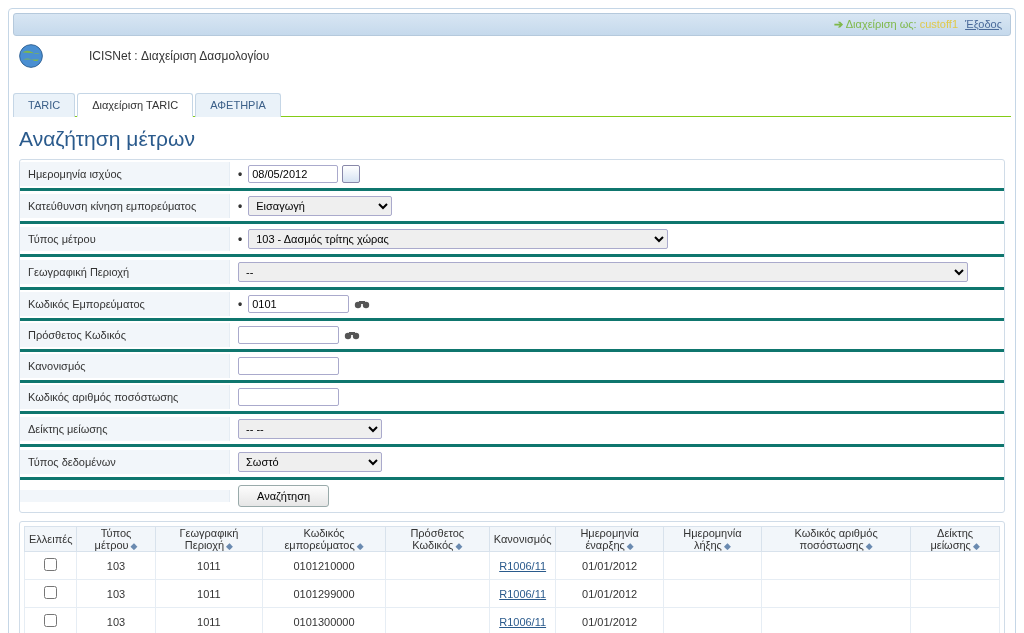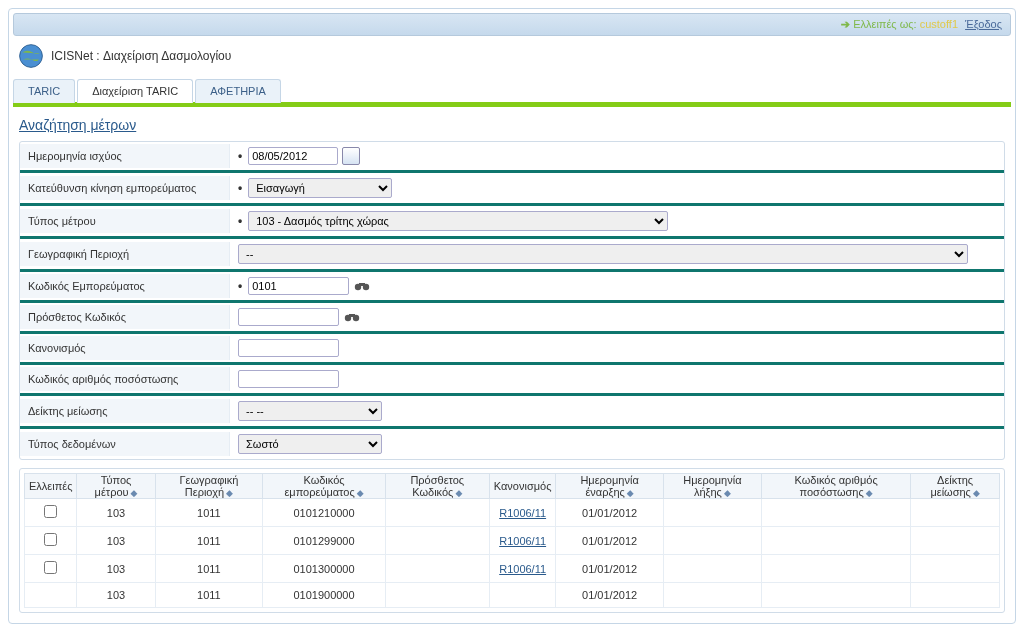--- a/index.html
+++ b/index.html
@@ -6,35 +6,35 @@
 body { font-family: Arial, Helvetica, sans-serif; font-size: 11px; color: #333; background: #fff; }
 
 .outer-panel { border: 1px solid #c5d6e6; border-radius: 4px; margin: 8px; padding: 4px; background: #fff; }
 
 .topbar { background: linear-gradient(to bottom, #d8e6f3 0%, #c5d9ec 100%); border: 1px solid #b5c9dc; border-radius: 3px; padding: 4px 8px; text-align: right; font-size: 11px; color: #5a8a3a; }
 .topbar .arrow { color: #7fb84a; font-weight: bold; }
 .topbar .login-text { color: #7fb84a; }
 .topbar .user { color: #e0c94a; }
 .topbar .logout { color: #4a6a9a; text-decoration: underline; cursor: pointer; margin-left: 4px; }
 
-.brand-row { display: flex; align-items: center; padding: 6px 4px; }
+.brand-row { display: flex; align-items: center; padding: 6px 4px; gap: 38px; }
 .brand-row .globe { width: 28px; height: 28px; margin-right: 6px; }
 .brand-row .title { font-size: 12px; color: #333; }
 
-.tabs { display: flex; border-bottom: 5px solid #84cc16; margin-top: 2px; }
+.tabs { display: flex; border-bottom: 1px solid #84cc16; margin-top: 16px; }
 .tab { padding: 5px 14px; border: 1px solid #c5d6e6; border-bottom: none; background: #eaf2f9; font-size: 11px; color: #3b5f88; cursor: pointer; margin-right: 2px; border-radius: 3px 3px 0 0; position: relative; top: 1px; }
 .tab.active { background: #fff; border-bottom: 1px solid #fff; color: #333; }
 
 .menu-bar { background: linear-gradient(to bottom, #6fa9d8 0%, #4b8ac2 100%); color: #fff; display: flex; align-items: center; padding: 6px 10px; font-size: 11px; border: 1px solid #c5d6e6; border-top: none; }
 .menu-bar .menu-item { margin-right: 28px; cursor: pointer; }
 .menu-bar .spacer { flex: 1; }
 .menu-bar .help { color: #a8003a; margin-right: 12px; cursor: pointer; }
 .menu-bar .print { color: #d6e6f3; cursor: default; }
 
-.page-title { color: #2a5a8c; font-size: 14px; padding: 10px 6px 8px; text-decoration: underline; }
+.page-title { color: #2a5a8c; font-size: 21px; padding: 10px 6px 8px; }
 
 .form-panel { border: 1px solid #d0dce8; border-radius: 3px; margin: 0 6px 8px; }
 .form-row { display: flex; align-items: center; border-bottom: 3px solid #0f766e; }
 .form-row:last-child { border-bottom: none; }
 .form-label { width: 210px; padding: 6px 8px; background: #f2f6fa; border-right: 1px solid #e6edf4; font-size: 11px; color: #333; }
 .form-field { flex: 1; padding: 5px 8px; display: flex; align-items: center; gap: 4px; }
 .required-mark { font-weight: bold; font-size: 12px; margin-right: 2px; }
 input[type=text], select { font-size: 11px; padding: 2px 3px; border: 1px solid #aac; border-radius: 2px; }
 .date-input { width: 90px; }
 .cal-icon { width: 18px; height: 18px; display: inline-block; border: 1px solid #88a; border-radius: 2px; background: linear-gradient(to bottom, #fff 0%, #d6e3f3 100%); cursor: pointer; }
@@ -52,21 +52,21 @@
 .grid td { border: 1px solid #e6edf4; padding: 6px 4px; text-align: center; }
 .grid .regulation { color: #2a5a8c; text-decoration: underline; cursor: pointer; }
 </style>
 </head>
 <body>
 
 <div class="outer-panel">
 
   <div class="topbar">
     <span class="arrow">➔</span>
-    <span class="login-text">Ελλειπές ως:</span>
+    <span class="login-text">Διαχείριση ως:</span>
     <span class="user">custoff1</span>
     <span class="logout">Έξοδος</span>
   </div>
 
   <div class="brand-row">
     <span class="globe">
       <svg viewBox="0 0 32 32" width="28" height="28">
         <circle cx="16" cy="16" r="13" fill="#4a8fd2" stroke="#2a5a8c" stroke-width="1"></circle>
         <path d="M6 12 Q12 8 18 12 Q22 15 26 13" fill="#7fb84a"></path>
         <path d="M7 20 Q13 17 19 21 Q23 23 25 20" fill="#7fb84a"></path>
@@ -178,20 +178,26 @@
 
     <div class="form-row">
       <div class="form-label">Τύπος δεδομένων</div>
       <div class="form-field">
         <select class="small">
           <option>Σωστό</option>
         </select>
       </div>
     </div>
 
+    <div class="form-row">
+      <div class="form-label"></div>
+      <div class="form-field">
+        <button class="btn">Αναζήτηση</button>
+      </div>
+    </div>
 
   </div>
 
   <div class="results-panel">
     <table class="grid">
       <thead>
         <tr>
           <th><span>Ελλειπές</span></th>
           <th><span>Τύπος μέτρου</span><span class="sort">◆</span></th>
           <th><span>Γεωγραφική Περιοχή</span><span class="sort">◆</span></th>

